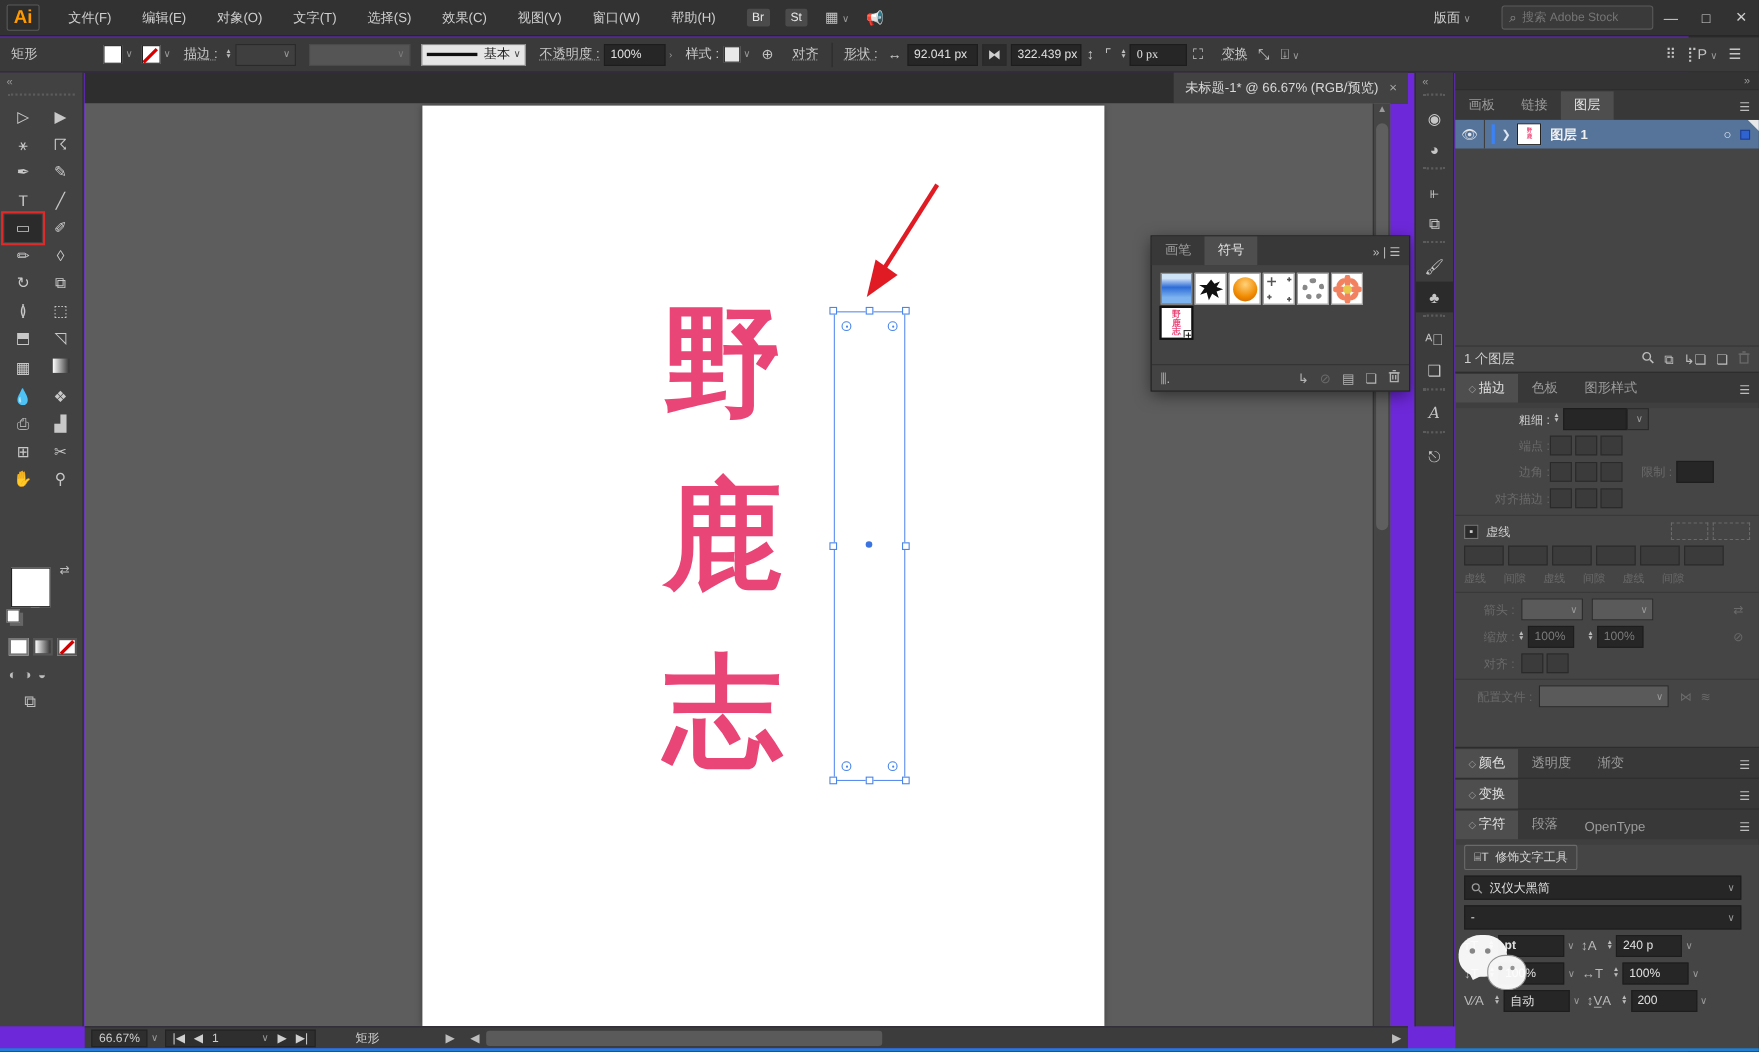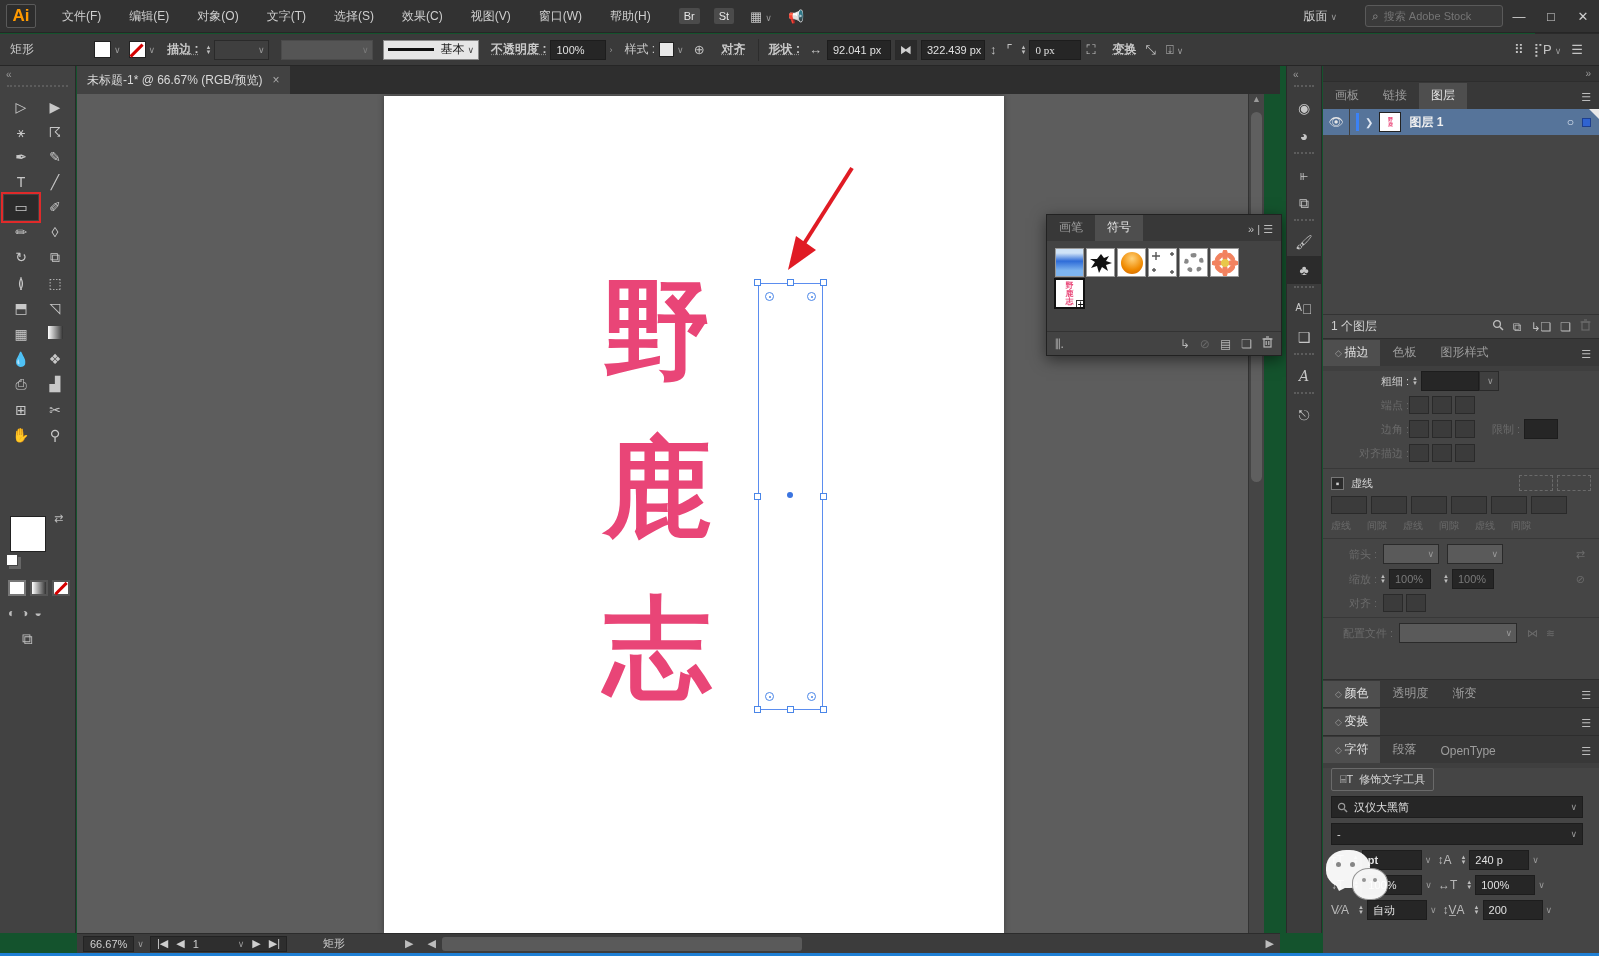--- a/index.html
+++ b/index.html
@@ -1,51 +1,51 @@
 <!DOCTYPE html>
 <html><head>
 <meta charset="utf-8">
 <style>
   * { margin:0; padding:0; box-sizing:border-box; }
   html,body { width:1599px; height:956px; background:#2a2a2a; overflow:hidden;
     font-family:"Liberation Sans","DejaVu Sans",sans-serif; }
   .abs { position:absolute; }
-  #app { position:relative; width:1535px; height:956px; background:#14532d; font-size:12px; color:#d6d6d6; }
+  #app { position:relative; width:1535px; height:956px; background:#6d28d9; font-size:12px; color:#d6d6d6; }
 
   
   #titlebar { left:0; top:0; width:1599px; height:33px; background:#323232; border-bottom:1px solid #262626; display:flex; align-items:center; }
   .ai-logo { width:30px; height:24px; margin:0 12px 0 6px; color:#ff9a00; font-weight:bold; font-size:17px; display:flex; align-items:center; justify-content:center; border:1px solid #5a5a5a; border-radius:2px; background:#2d2d2d; }
   .menu-item { padding:0 14px; line-height:32px; color:#cfcfcf; }
   .mini-btn { background:#4b4b4b; color:#e8e8e8; border-radius:2px; padding:2px 5px; margin-left:14px; font-size:11px; }
   .tb-icon { color:#c2c2c2; margin-left:16px; font-size:13px; }
   .chev { color:#9a9a9a; font-size:9px; margin-left:3px; }
   #stock-search { display:flex; align-items:center; width:138px; height:22px; border:1px solid #5a5a5a; border-radius:3px; background:#3a3a3a; color:#8f8f8f; padding:0 6px; margin-left:14px; }
   #stock-search input { background:transparent; border:0; outline:0; color:#9a9a9a; width:108px; font-size:11px; margin-left:5px; }
   .win-btn { width:32px; height:26px; display:flex; align-items:center; justify-content:center; color:#cfcfcf; font-size:13px; }
 
   #optionsbar { left:0; top:34px; width:1599px; height:32px; background:#3a3a3a; border-bottom:1px solid #262626; display:flex; align-items:center; white-space:nowrap; }
   .lbl { color:#c9c9c9; margin:0 4px 0 12px; }
-  .lbl-u { text-decoration:underline dotted #8a8a8a;font-weight:bold; }
+  .lbl-u { text-decoration:underline dotted #8a8a8a; }
   .inp { background:#262626; border:1px solid #1d1d1d; color:#e0e0e0; height:20px; padding:0 5px; display:inline-flex; align-items:center; font-size:11px; }
   .sel { background:#3f3f3f; border:1px solid #2a2a2a; height:20px; display:inline-flex; align-items:center; padding:0 4px; color:#cfcfcf; }
   .stepper { display:inline-flex; flex-direction:column; font-size:6px; color:#bdbdbd; line-height:5px; margin:0 3px; }
   .vr { width:1px; height:22px; background:#2c2c2c; margin:0 8px; }
   .oicon { color:#c4c4c4; margin:0 5px; font-size:13px; }
 
   
   #toolbar { left:0; top:66px; width:76px; height:867px; background:#424242; border-right:1px solid #2a2a2a; }
   .tool { width:34px; height:25px; display:inline-flex; align-items:center; justify-content:center; color:#c8c8c8; font-size:14px; }
   .tool-sel { background:#2b2b2b; outline:2px solid #e02a2a; outline-offset:1px; }
   .grad-sq { width:15px; height:13px; background:linear-gradient(90deg,#fff,#333); }
   .swatch-none { position:relative; background:#fff; }
   .swatch-none::after { content:""; position:absolute; left:-8%; top:45%; width:116%; height:3px; background:#d40000; transform:rotate(-45deg); }
 
   
   #canvas { left:77px; top:94px; width:1187px; height:839px; background:#5d5d5d; overflow:hidden; }
-  #tabbar { left:77px; top:66px; width:1203px; height:28px; background:#2e2e2e; display:flex; }
+  #tabbar { left:77px; top:66px; width:1203px; height:28px; background:#2e2e2e; display:flex;justify-content:flex-end; }
   #doc-tab { background:#424242; color:#d9d9d9; padding:0 10px; display:flex; align-items:center; font-size:12px; }
   #artboard { left:307px; top:2px; width:620px; height:837px; background:#ffffff; box-shadow:0 0 6px rgba(0,0,0,.35); }
   .cjk-char { position:absolute; width:130px; text-align:center; font-weight:bold; font-size:108px; line-height:1; color:#e94577; font-family:"DejaVu Sans",sans-serif; letter-spacing:0; }
   #sel-rect { position:absolute; left:374px; top:187px; width:65px; height:427px; background:#ffffff; border:1px solid #5b8def; }
   .handle { position:absolute; width:7px; height:7px; background:#ffffff; border:1px solid #4a86e8; }
   .live-corner { position:absolute; width:9px; height:9px; border:1px solid #4a86e8; border-radius:50%; }
   .live-corner::after { content:""; position:absolute; left:2.5px; top:2.5px; width:2px; height:2px; border-radius:50%; background:#4a86e8; }
   #center-dot { position:absolute; width:6px; height:6px; border-radius:50%; background:#3b74e0; }
   #vscroll { position:absolute; right:0; top:0; width:16px; height:839px; background:#454545; border-left:1px solid #333; }
   #vscroll .thumb { position:absolute; left:2px; top:18px; width:11px; height:370px; background:#5f5f5f; border-radius:6px; }

